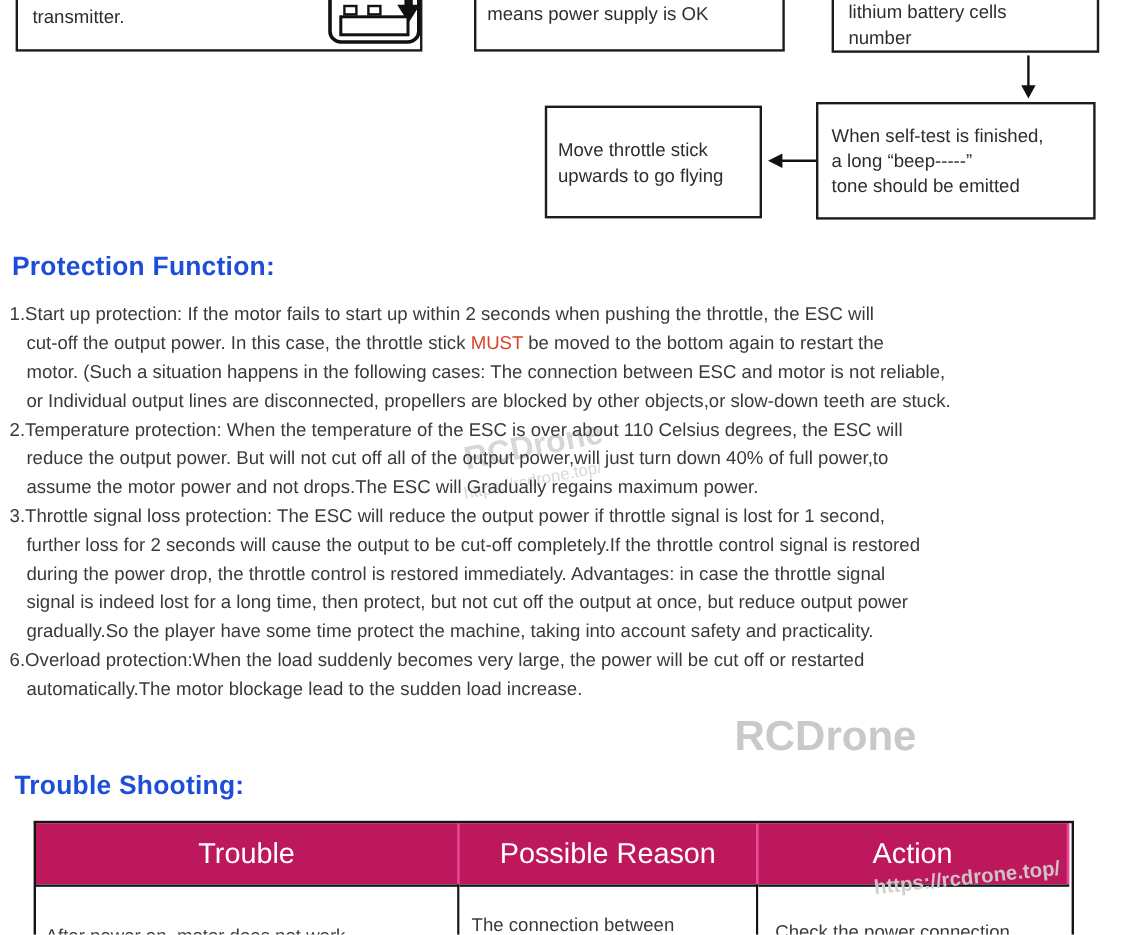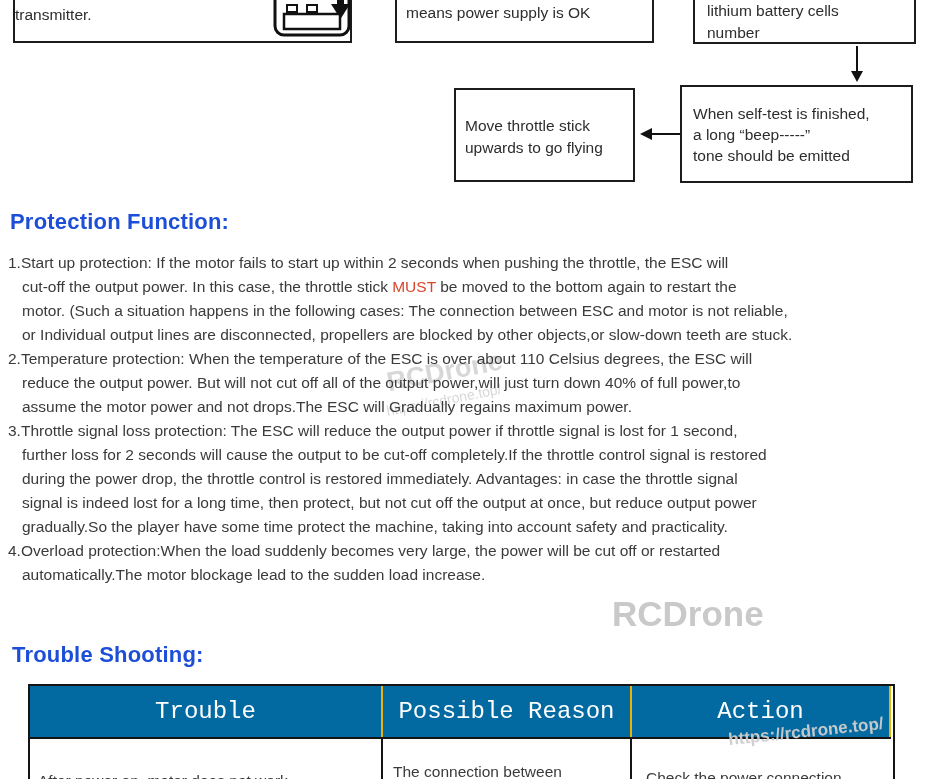--- a/index.html
+++ b/index.html
@@ -22,42 +22,42 @@
   #wm-mid{left:388px;top:356px;transform:rotate(-11deg);opacity:.62;z-index:0;}
   #wm-mid .wm-brand{font-size:27px;}
   #wm-mid .wm-url{font-size:14px;margin-top:4px;margin-left:-6px;font-weight:400;}
   #wm-big{left:612px;top:594px;font-size:35px;color:#c9c9c9;z-index:0;}
   #wm-url-bottom{left:728px;top:722px;font-size:17px;transform:rotate(-6deg);
                  color:rgba(205,205,205,.95);z-index:3;font-weight:600;}
   
   #ts-table{position:absolute;left:28px;top:684px;width:867px;height:140px;
             border:2px solid #141414;box-sizing:border-box;display:grid;
             grid-template-columns:353px 249px 259px;grid-template-rows:51px 1fr;z-index:1;}
-  .th{background:#0369a1;color:#fff;font-size:24px;display:flex;align-items:center;
-      justify-content:center;border-right:2px solid #eab308;box-sizing:border-box;font-family:Liberation Mono, monospace;}
+  .th{background:#be185d;color:#fff;font-size:24px;display:flex;align-items:center;
+      justify-content:center;border-right:2px solid #ec4899;box-sizing:border-box;}
   .th:last-child,.td:last-child{border-right:none;}
   .td{background:#fff;border-right:2px solid #141414;border-top:2px solid #141414;
       box-sizing:border-box;font-size:15.5px;color:#3a3a3a;line-height:22px;}
   .td .cellpad{display:block;}
   
   svg{display:block;}
 </style>
 </head>
 <body>
 
 <div id="page">
 
   <div class="wm" id="wm-mid">
     <div class="wm-brand">RCDrone</div>
     <div class="wm-url">https://rcdrone.top/</div>
   </div>
   <div class="wm" id="wm-big">RCDrone</div>
 
   <div class="fbox" id="box-transmitter" style="left:13px;top:-52px;width:339px;height:95px;">
-    <span class="abs" style="left:0;top:54px;">transmitter.</span>
+    <span class="abs" style="left:12px;top:54px;">transmitter.</span>
     <svg class="abs" style="left:256px;top:7px;" width="82" height="86" viewBox="0 0 82 86">
       <rect x="4" y="-20" width="74" height="98" rx="9" fill="#fff" stroke="#111" stroke-width="3"></rect>
       <rect x="16" y="48" width="10" height="7" fill="none" stroke="#111" stroke-width="2"></rect>
       <rect x="36" y="48" width="10" height="7" fill="none" stroke="#111" stroke-width="2"></rect>
       <rect x="66" y="34" width="7" height="14" fill="#111"></rect>
       <polygon points="60,47 79,47 69.5,62" fill="#111"></polygon>
       <rect x="13" y="57" width="56" height="15" fill="#fff" stroke="#111" stroke-width="2.5"></rect>
     </svg>
   </div>
 
@@ -105,21 +105,21 @@
     <div class="pline cont">motor. (Such a situation happens in the following cases: The connection between ESC and motor is not reliable,</div>
     <div class="pline cont">or Individual output lines are disconnected, propellers are blocked by other objects,or slow-down teeth are stuck.</div>
     <div class="pline">2.Temperature protection: When the temperature of the ESC is over about 110 Celsius degrees, the ESC will</div>
     <div class="pline cont">reduce the output power. But will not cut off all of the output power,will just turn down 40% of full power,to</div>
     <div class="pline cont">assume the motor power and not drops.The ESC will Gradually regains maximum power.</div>
     <div class="pline">3.Throttle signal loss protection: The ESC will reduce the output power if throttle signal is lost for 1 second,</div>
     <div class="pline cont">further loss for 2 seconds will cause the output to be cut-off completely.If the throttle control signal is restored</div>
     <div class="pline cont">during the power drop, the throttle control is restored immediately. Advantages: in case the throttle signal</div>
     <div class="pline cont">signal is indeed lost for a long time, then protect, but not cut off the output at once, but reduce  output power</div>
     <div class="pline cont">gradually.So the player have some time protect the machine, taking into account safety and practicality.</div>
-    <div class="pline">4.Overload protection:When the load suddenly becomes very large, the power will be cut off or restarted</div>
+    <div class="pline">6.Overload protection:When the load suddenly becomes very large, the power will be cut off or restarted</div>
     <div class="pline cont">automatically.The motor blockage lead to the sudden load increase.</div>
   </div>
 
   <div class="h1" style="left:12px;top:642px;">Trouble Shooting:</div>
 
   <div id="ts-table">
     <div class="th">Trouble</div>
     <div class="th">Possible Reason</div>
     <div class="th">Action</div>
     <div class="td">

